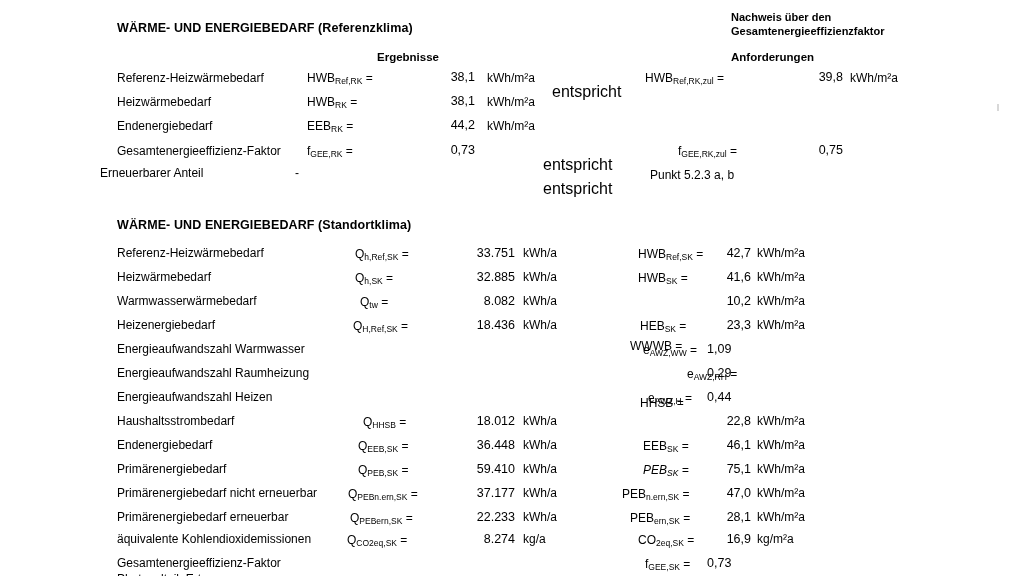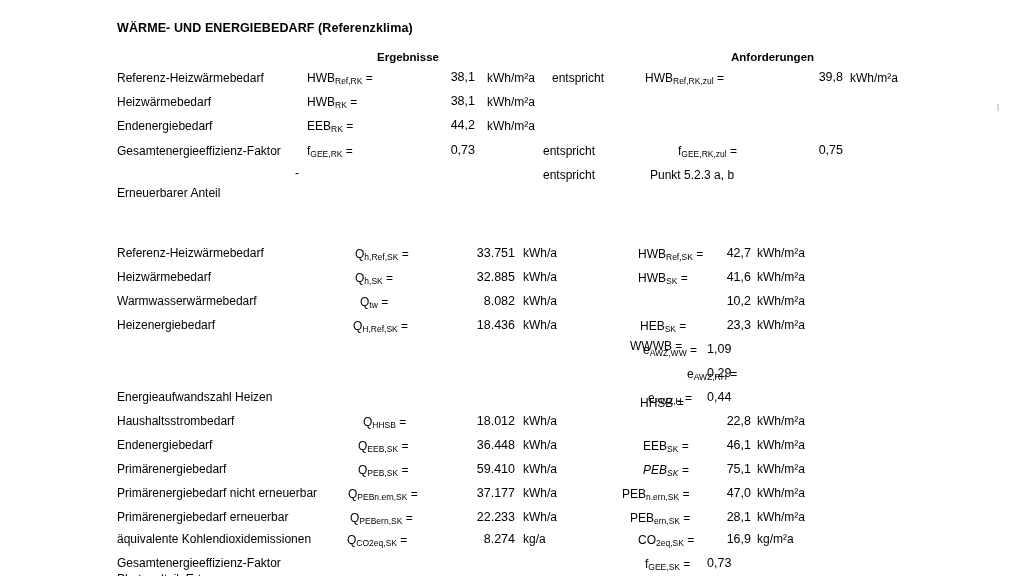--- a/index.html
+++ b/index.html
@@ -63,22 +63,23 @@
     white-space: nowrap;
     text-align: right;
   }
   .unit {
     position: absolute;
     font-size: 12px;
     white-space: nowrap;
   }
   .entspricht {
     position: absolute;
-    font-size: 12px;
-    white-space: nowrap;
+    font-size: 16px;
+    white-space: nowrap;
+    margin-top: 12px;
   }
   .punkt {
     position: absolute;
     font-size: 12px;
     white-space: nowrap;
   }
   .dash {
     position: absolute;
     font-size: 12px;
   }
@@ -93,20 +94,24 @@
     width: 2px;
     height: 7px;
     background: #d8d8d8;
   }
 </style>
 </head>
 <body>
 
 <div class="page">
 
+  <div class="hdr-note" style="left:731px; top:10px;">
+    <div>Nachweis über den</div>
+    <div>Gesamtenergieeffizienzfaktor</div>
+  </div>
 
   <div class="sec-title" style="left:117px; top:21px;">WÄRME- UND ENERGIEBEDARF (Referenzklima)</div>
 
   <div class="col-hdr" style="left:377px; top:51px;">Ergebnisse</div>
   <div class="col-hdr" style="left:731px; top:51px;">Anforderungen</div>
 
   <div class="lbl" style="left:117px; top:71px;">Referenz-Heizwärmebedarf</div>
   <div class="sym" style="left:307px; top:71px;"><span>HWB</span><sub>Ref,RK</sub><span> =</span></div>
   <div class="val" style="left:415px; top:70px; width:60px;">38,1</div>
   <div class="unit" style="left:487px; top:71px;">kWh/m²a</div>
@@ -125,25 +130,26 @@
   <div class="val" style="left:415px; top:118px; width:60px;">44,2</div>
   <div class="unit" style="left:487px; top:119px;">kWh/m²a</div>
 
   <div class="lbl" style="left:117px; top:144px;">Gesamtenergieeffizienz-Faktor</div>
   <div class="sym" style="left:307px; top:144px;"><span>f</span><sub>GEE,RK</sub><span> =</span></div>
   <div class="val" style="left:415px; top:143px; width:60px;">0,73</div>
   <div class="entspricht" style="left:543px; top:144px;">entspricht</div>
   <div class="sym" style="left:678px; top:144px;"><span>f</span><sub>GEE,RK,zul</sub><span> =</span></div>
   <div class="val" style="left:783px; top:143px; width:60px;">0,75</div>
 
-  <div class="lbl" style="left:117px; top:166px;margin-top:20px;">Erneuerbarer Anteil</div>
+  <div class="lbl" style="left:100px; top:166px;">Erneuerbarer Anteil</div>
   <div class="dash" style="left:295px; top:166px;">-</div>
   <div class="entspricht" style="left:543px; top:168px;">entspricht</div>
   <div class="punkt" style="left:650px; top:168px;">Punkt 5.2.3 a, b</div>
 
+  <div class="sec-title" style="left:117px; top:218px;">WÄRME- UND ENERGIEBEDARF (Standortklima)</div>
 
   <div class="lbl" style="left:117px; top:246px;">Referenz-Heizwärmebedarf</div>
   <div class="sym" style="left:355px; top:247px;"><span>Q</span><sub>h,Ref,SK</sub><span> =</span></div>
   <div class="val" style="left:455px; top:246px; width:60px;">33.751</div>
   <div class="unit" style="left:523px; top:246px;">kWh/a</div>
   <div class="sym" style="left:638px; top:247px;"><span>HWB</span><sub>Ref,SK</sub><span> =</span></div>
   <div class="val" style="left:707px; top:246px; width:44px;">42,7</div>
   <div class="unit" style="left:757px; top:246px;">kWh/m²a</div>
 
   <div class="lbl" style="left:117px; top:270px;">Heizwärmebedarf</div>
@@ -163,23 +169,25 @@
   <div class="unit" style="left:757px; top:294px;">kWh/m²a</div>
 
   <div class="lbl" style="left:117px; top:318px;">Heizenergiebedarf</div>
   <div class="sym" style="left:353px; top:319px;"><span>Q</span><sub>H,Ref,SK</sub><span> =</span></div>
   <div class="val" style="left:455px; top:318px; width:60px;">18.436</div>
   <div class="unit" style="left:523px; top:318px;">kWh/a</div>
   <div class="sym" style="left:640px; top:319px;"><span>HEB</span><sub>SK</sub><span> =</span></div>
   <div class="val" style="left:707px; top:318px; width:44px;">23,3</div>
   <div class="unit" style="left:757px; top:318px;">kWh/m²a</div>
 
+  <div class="lbl" style="left:117px; top:342px;">Energieaufwandszahl Warmwasser</div>
   <div class="sym" style="left:643px; top:343px;"><span>e</span><sub>AWZ,WW</sub><span> =</span></div>
   <div class="val" style="left:707px; top:342px; width:44px; text-align:left;">1,09</div>
 
+  <div class="lbl" style="left:117px; top:366px;">Energieaufwandszahl Raumheizung</div>
   <div class="sym" style="left:643px; top:367px;margin-left:44px;"><span>e</span><sub>AWZ,RH</sub><span> =</span></div>
   <div class="val" style="left:707px; top:366px; width:44px; text-align:left;">0,29</div>
 
   <div class="lbl" style="left:117px; top:390px;">Energieaufwandszahl Heizen</div>
   <div class="sym" style="left:648px; top:391px;"><span>e</span><sub>AWZ,H</sub><span> =</span></div>
   <div class="val" style="left:707px; top:390px; width:44px; text-align:left;">0,44</div>
 
   <div class="lbl" style="left:117px; top:414px;">Haushaltsstrombedarf</div>
   <div class="sym" style="left:363px; top:415px;"><span>Q</span><sub>HHSB</sub><span> =</span></div>
   <div class="val" style="left:455px; top:414px; width:60px;">18.012</div>

